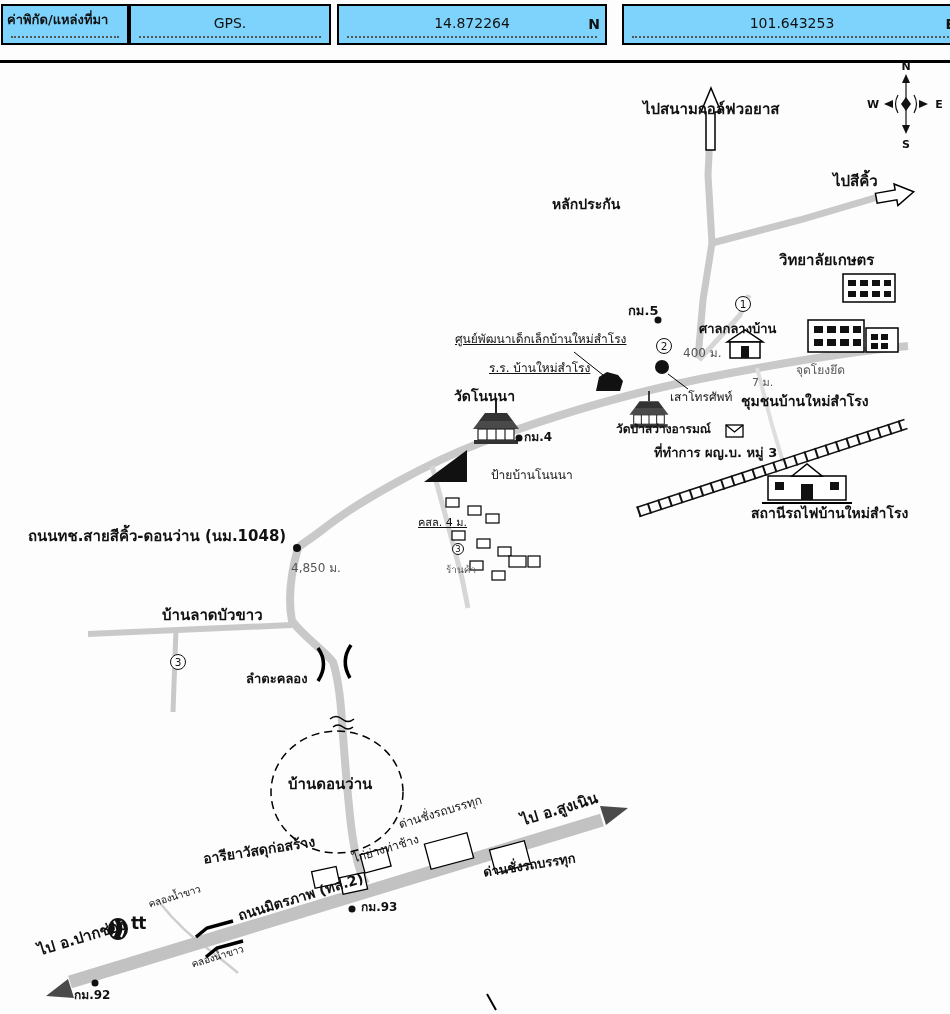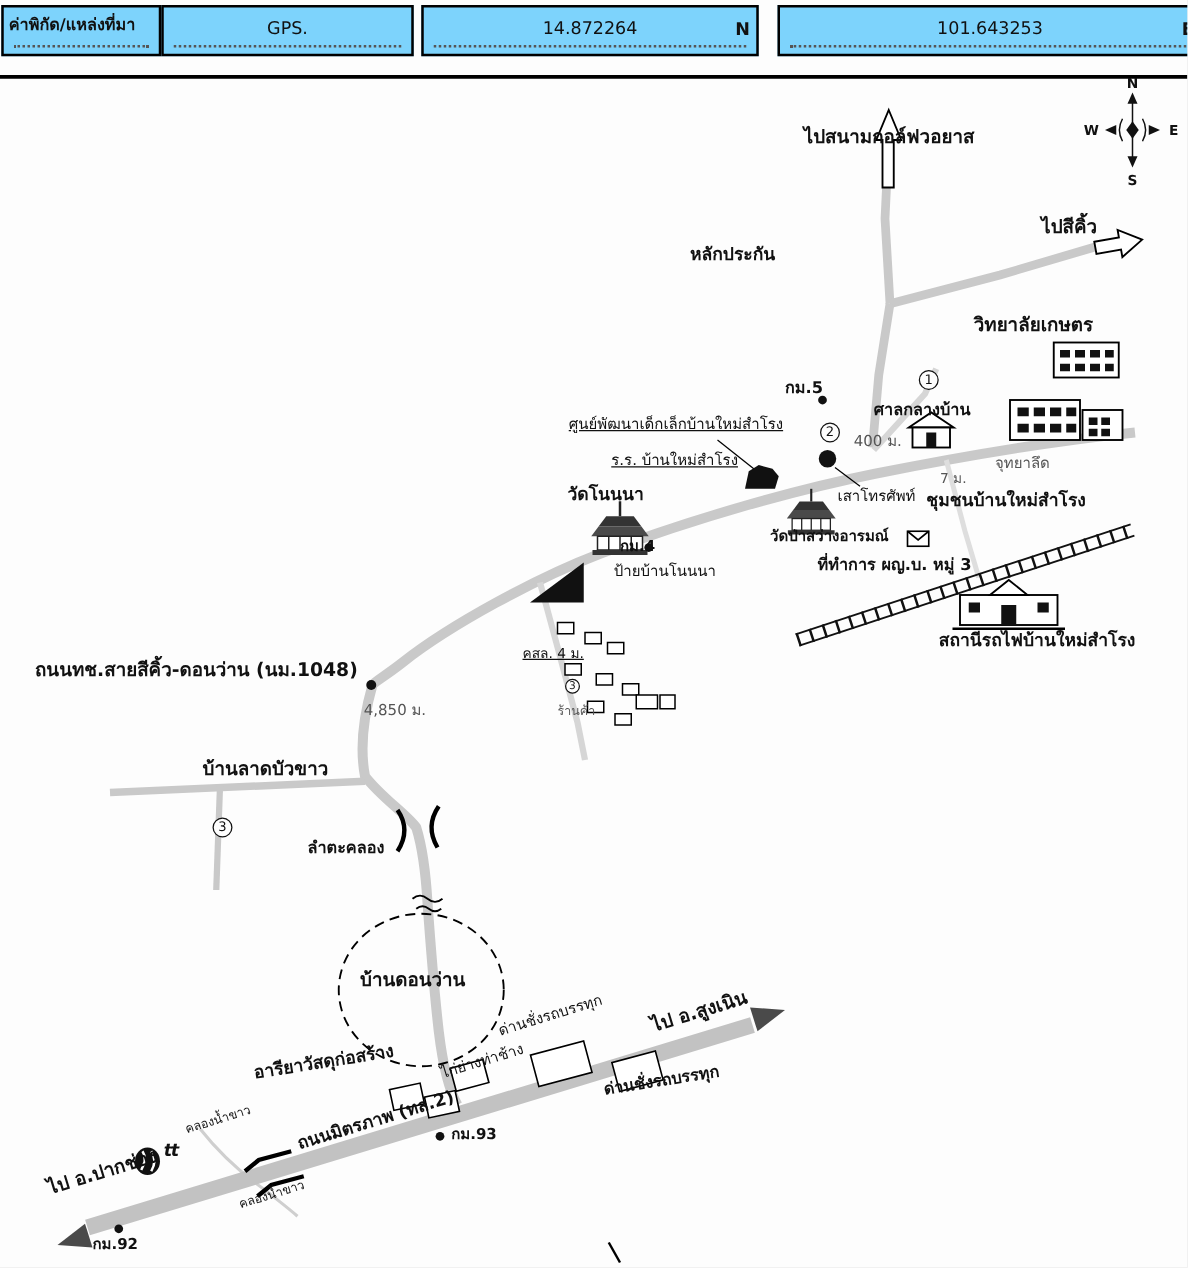--- a/index.html
+++ b/index.html
@@ -13,21 +13,21 @@
   .dl{position:absolute;left:8px;right:8px;bottom:5px;border-bottom:2px dotted #555;}
   .rule{position:absolute;left:0;top:60px;width:950px;height:3px;background:#000;}
   
   .lbl{position:absolute;font-size:13px;color:#111;white-space:nowrap;line-height:1.25;}
   .b{font-weight:bold;}
   .s15{font-size:15px}.s14{font-size:14px}.s12{font-size:12px}.s11{font-size:11px}.s10{font-size:10px}
   .gray{color:#555;}
   .ul{text-decoration:underline;}
   .rot{transform:rotate(-17deg);transform-origin:left top;}
   .rot8{transform:rotate(-9deg);transform-origin:left top;}
-  .pttxt{position:absolute;font-size:14px;font-weight:bold;font-style:italic;letter-spacing:-1px;}
+  .pttxt{position:absolute;font-size:17px;font-weight:bold;letter-spacing:-1px;}
   .circ{position:absolute;width:16px;height:16px;border:1.4px solid #111;border-radius:50%;
         font-size:10.5px;display:flex;align-items:center;justify-content:center;background:#fdfdfd;box-sizing:border-box;}
   .circ.small{width:12px;height:12px;font-size:8.5px;}
   svg{position:absolute;left:0;top:0;}
   .ctxt{font-size:11px;font-weight:bold;text-anchor:middle;font-family:"DejaVu Sans","Liberation Sans",sans-serif;fill:#111;}
 </style>
 </head>
 <body>
 
 <div class="page">
@@ -228,24 +228,24 @@
   <div class="lbl b s15" style="left:779px;top:251px">วิทยาลัยเกษตร</div>
   <div class="lbl b" style="left:628px;top:303px">กม.5</div>
   <div class="lbl b" style="left:699px;top:321px">ศาลกลางบ้าน</div>
   <div class="lbl gray s12" style="left:683px;top:346px">400 ม.</div>
   <div class="lbl s12 ul" style="left:455px;top:332px">ศูนย์พัฒนาเด็กเล็กบ้านใหม่สำโรง</div>
   <div class="lbl s12 ul" style="left:489px;top:361px">ร.ร. บ้านใหม่สำโรง</div>
   <div class="lbl b s14" style="left:454px;top:388px">วัดโนนนา</div>
   <div class="lbl s12" style="left:670px;top:390px">เสาโทรศัพท์</div>
   <div class="lbl b s12" style="left:616px;top:422px">วัดป่าสว่างอารมณ์</div>
   <div class="lbl gray s11" style="left:752px;top:376px">7 ม.</div>
-  <div class="lbl gray s12" style="left:796px;top:363px">จุทยาลึด</div>
+  <div class="lbl gray s12" style="left:796px;top:363px">จุดโยงยึด</div>
   <div class="lbl b s14" style="left:741px;top:393px">ชุมชนบ้านใหม่สำโรง</div>
-  <div class="lbl b s12" style="left:496px;top:430px">กม.4</div>
-  <div class="lbl s12" style="left:491px;top:450px">ป้ายบ้านโนนนา</div>
+  <div class="lbl b s12" style="left:524px;top:430px">กม.4</div>
+  <div class="lbl s12" style="left:491px;top:468px">ป้ายบ้านโนนนา</div>
   <div class="lbl b" style="left:654px;top:445px">ที่ทำการ ผญ.บ. หมู่ 3</div>
   <div class="lbl b s14" style="left:751px;top:505px">สถานีรถไฟบ้านใหม่สำโรง</div>
   <div class="lbl b s15" style="left:28px;top:527px">ถนนทช.สายสีคิ้ว-ดอนว่าน (นม.1048)</div>
   <div class="lbl gray s12" style="left:291px;top:561px">4,850 ม.</div>
   <div class="lbl s11 ul" style="left:418px;top:516px">คสล. 4 ม.</div>
   <div class="lbl gray s10" style="left:446px;top:564px">ร้านค้า</div>
   <div class="lbl b s15" style="left:162px;top:606px">บ้านลาดบัวขาว</div>
   <div class="lbl b" style="left:246px;top:671px">ลำตะคลอง</div>
   <div class="lbl b s15" style="left:288px;top:775px">บ้านดอนว่าน</div>
   <div class="lbl b s15 rot" style="left:519px;top:812px">ไป อ.สูงเนิน</div>

